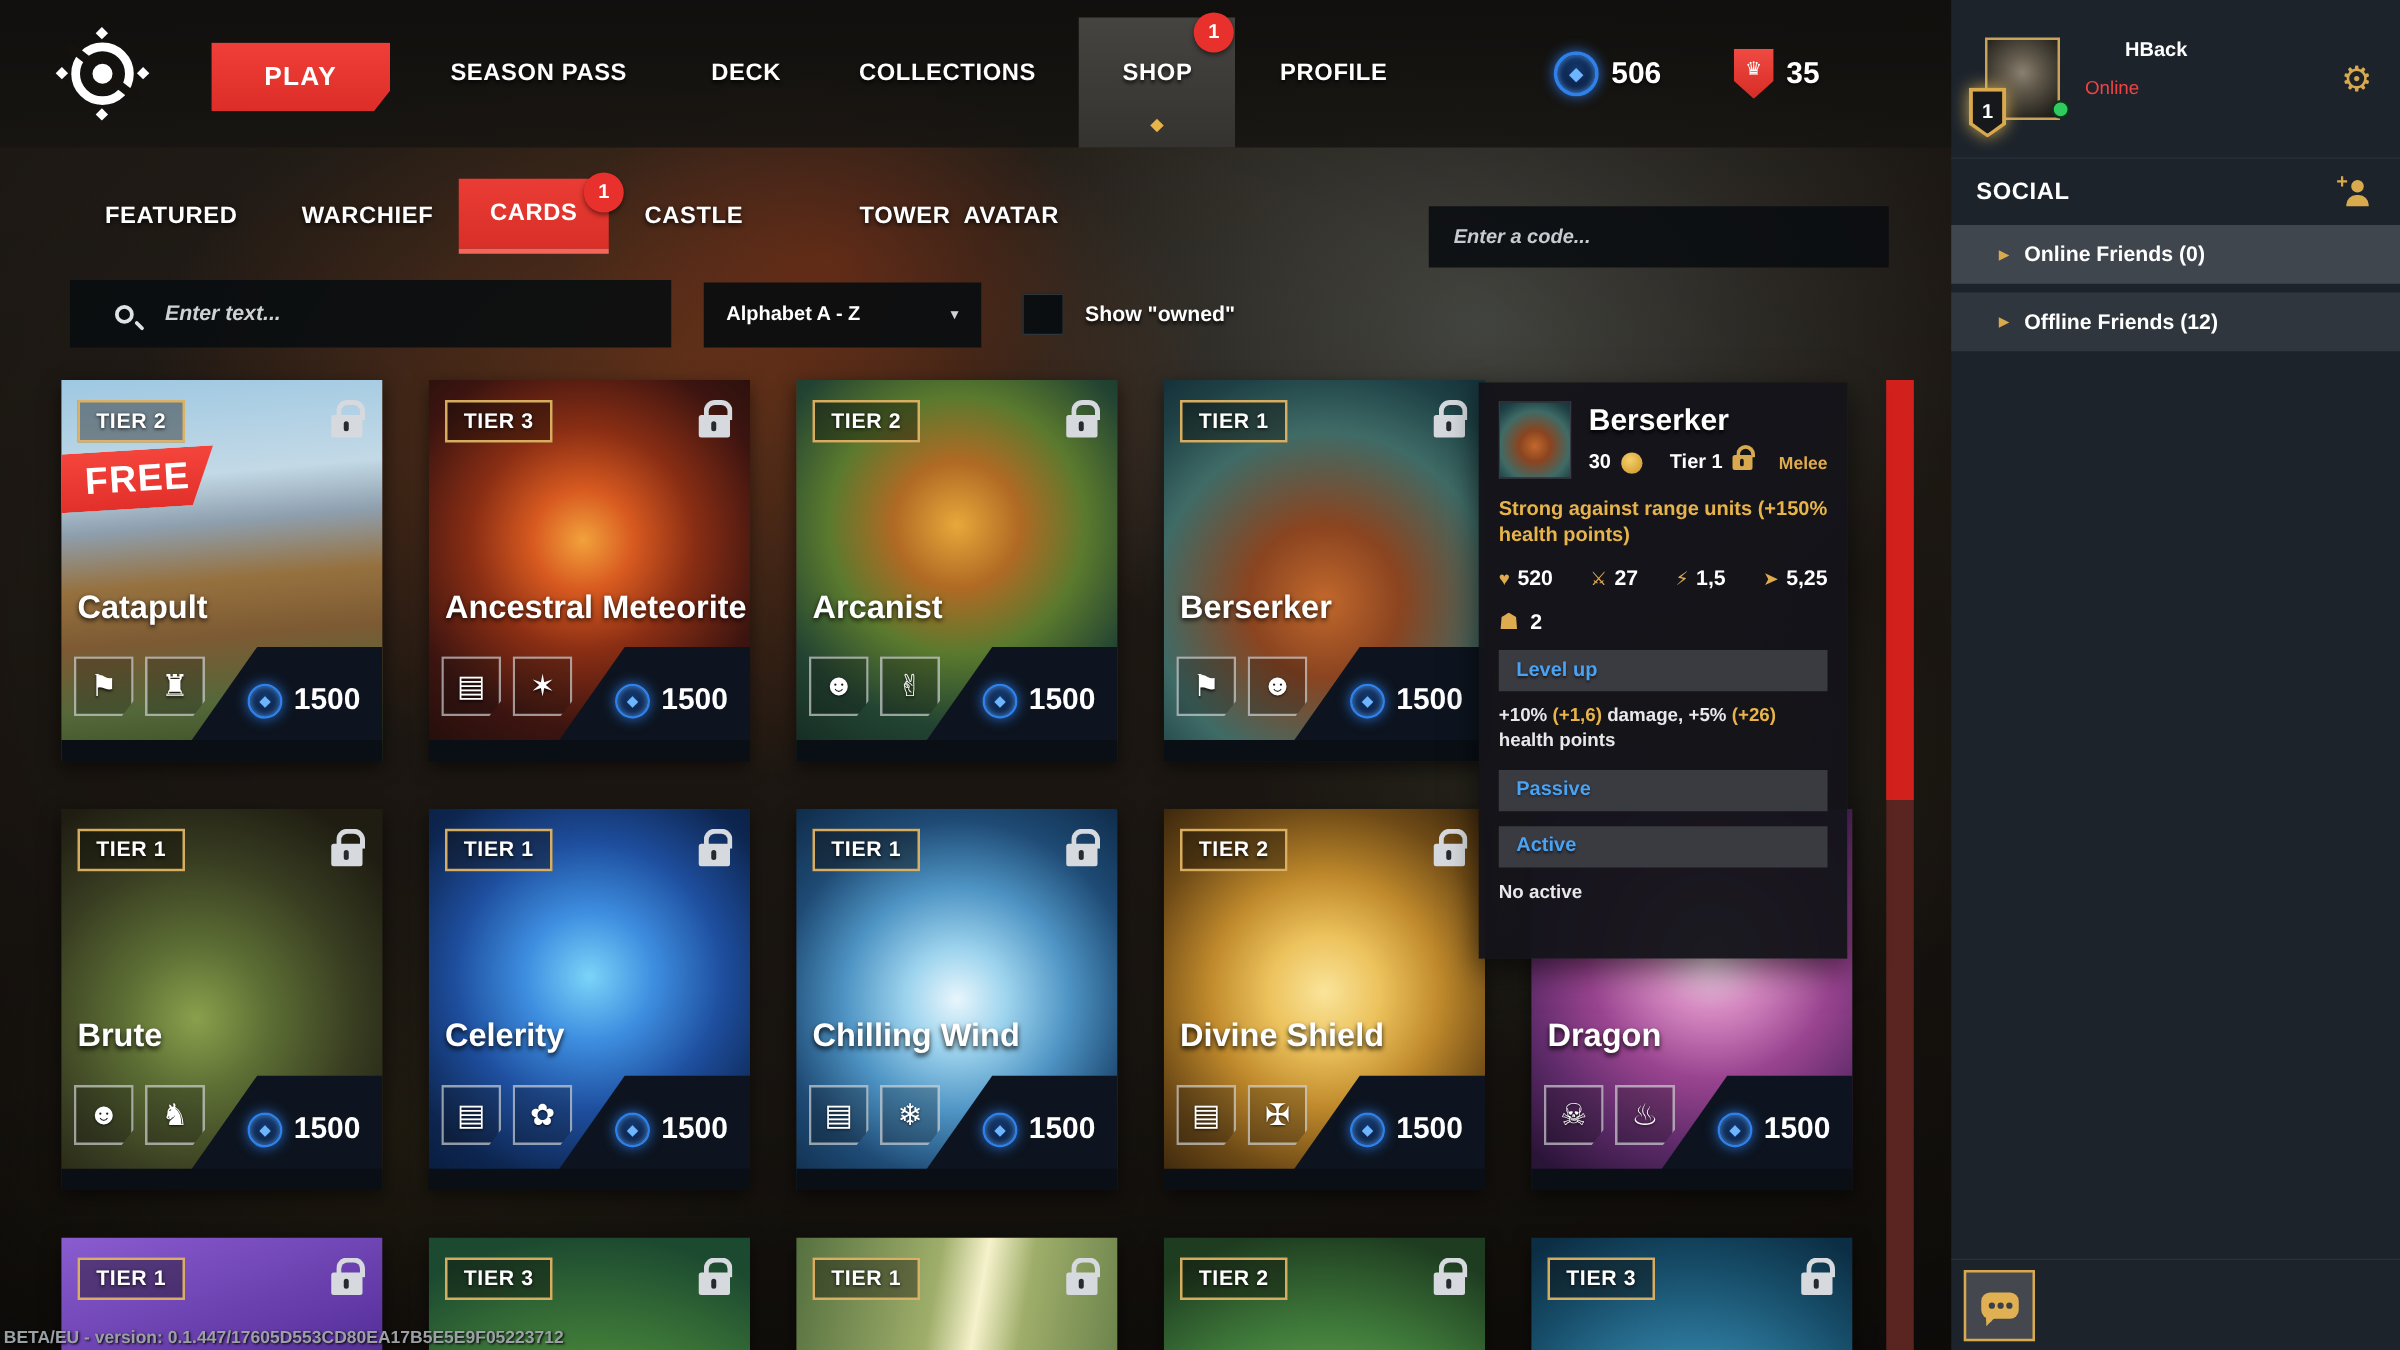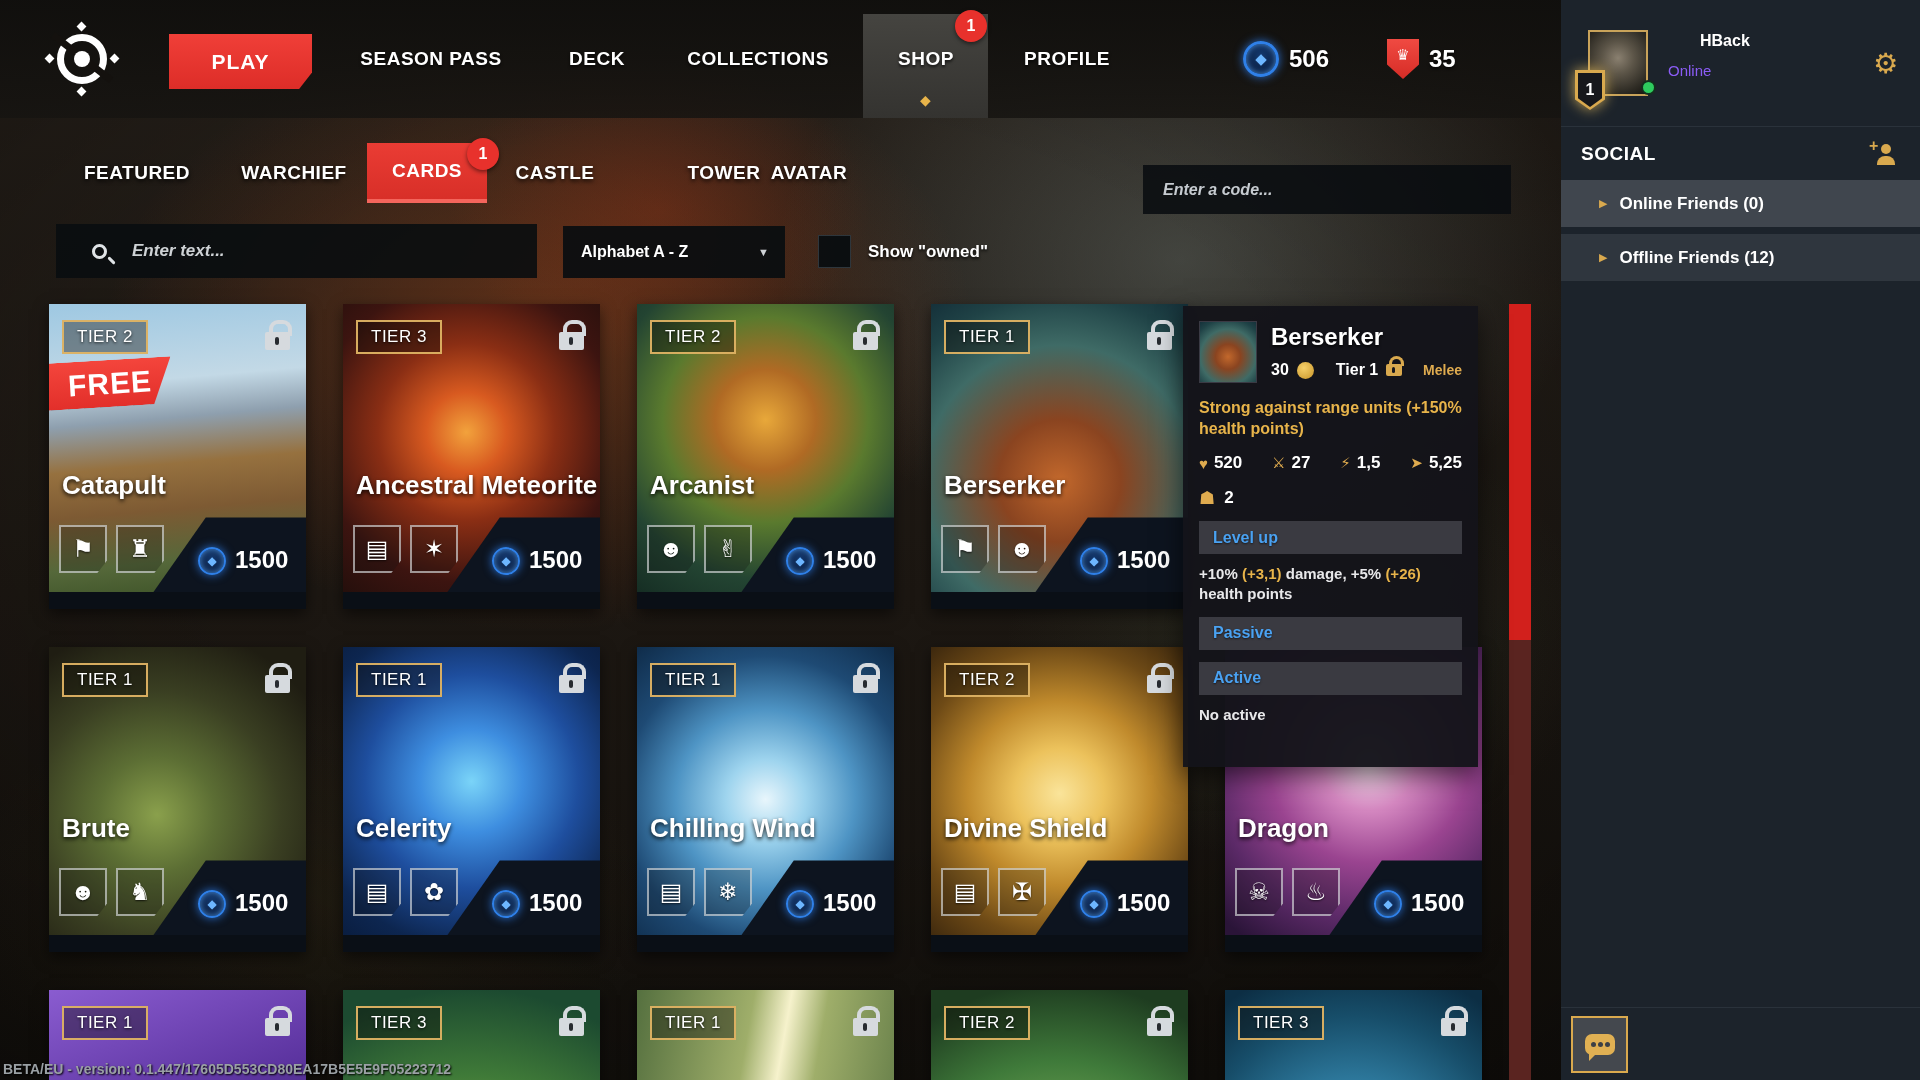--- a/index.html
+++ b/index.html
@@ -60,21 +60,21 @@
 
   
   .grid { position:absolute; inset:0; z-index:5; }
   .card { position:absolute; width:257px; height:305px; box-shadow:0 5px 14px rgba(0,0,0,.55); overflow:hidden; }
   .card-art { position:absolute; inset:0; }
   .bottom-strip { position:absolute; left:0; right:0; bottom:0; height:17px; background:#0a0f16; }
   .price-panel { position:absolute; inset:0; background:#0d141f; clip-path:polygon(61% 70%,100% 70%,100% 100%,36% 100%); }
   .price-panel .coin-blue { position:absolute; left:149px; top:243px; }
   .price-panel .price { position:absolute; left:186px; top:242px; font-size:24px; font-weight:bold; }
   .card-name { position:absolute; left:13px; top:166px; font-size:26px; font-weight:bold; text-shadow:0 2px 4px rgba(0,0,0,.85); }
-  .tier-badge { position:absolute; left:13px; top:16px; padding:5px 13px; border:2px solid rgba(224,180,100,.95); background:rgba(16,13,8,.4); font-size:17px; font-weight:normal; letter-spacing:.5px; text-shadow:0 1px 3px rgba(0,0,0,.8); }
+  .tier-badge { position:absolute; left:13px; top:16px; padding:5px 13px; border:2px solid rgba(224,180,100,.95); background:rgba(16,13,8,.4); font-size:17px; font-weight:bold; letter-spacing:.5px; text-shadow:0 1px 3px rgba(0,0,0,.8); }
   .icon-row { position:absolute; left:10px; top:221px; display:flex; gap:9px; }
   .iconbox { width:48px; height:48px; border:2px solid rgba(235,238,240,.6); background:rgba(15,15,15,.25); clip-path:polygon(0 0,100% 0,100% 74%,80% 100%,0 100%); display:flex; align-items:center; justify-content:center; }
   .iconbox .glyph { font-size:24px; color:#fff; text-shadow:0 1px 2px rgba(0,0,0,.7); }
   .free-ribbon { position:absolute; left:-5px; top:56px; width:128px; height:47px; background:linear-gradient(180deg,#f4453c,#e22f2a); clip-path:polygon(0 0,100% 0,85% 100%,0 100%); transform:rotate(-3.5deg); display:flex; align-items:center; padding-left:24px; font-size:30px; font-weight:bold; letter-spacing:1px; box-shadow:0 3px 6px rgba(0,0,0,.4); }
 
   
   .lock { position:absolute; width:25px; height:18px; background:#d6dade; border-radius:2px; }
   .lock::before { content:""; position:absolute; left:4px; top:-12px; width:15px; height:12px; border:4px solid #d6dade; border-bottom:none; border-radius:9px 9px 0 0; }
   .lock::after { content:""; position:absolute; left:10px; top:5px; width:4px; height:8px; background:#272b30; border-radius:2px; }
   .card .lock { right:16px; top:28px; }
@@ -106,21 +106,21 @@
 
   
   .sidebar { position:absolute; left:1561px; top:0; width:359px; height:1080px; background:#1c232b; z-index:25; }
   .sb-profile { position:relative; height:127px; border-bottom:1px solid #2a323b; }
   .sb-avatar { position:absolute; left:27px; top:30px; width:60px; height:66px; border:2px solid #c9a35a; background:radial-gradient(circle at 50% 42%, #8a8070 0%, #5c5548 35%, #2e2b24 75%, #17150f 100%); }
   .sb-shield { position:absolute; left:14px; top:70px; width:30px; height:40px; filter:drop-shadow(0 0 7px rgba(232,190,95,.85)); }
   .sb-shield .outer { position:absolute; inset:0; background:#d9a94e; clip-path:polygon(0 0,100% 0,100% 74%,50% 100%,0 74%); }
   .sb-shield .inner { position:absolute; inset:3px; background:#17181c; clip-path:polygon(0 0,100% 0,100% 74%,50% 100%,0 74%); display:flex; align-items:center; justify-content:center; font-size:16px; font-weight:bold; }
   .sb-dot { position:absolute; left:80px; top:80px; width:15px; height:15px; border-radius:50%; background:#2ecc5e; border:2px solid #14301e; }
   .sb-name { position:absolute; left:107px; top:32px; font-size:16px; font-weight:bold;margin-left:32px; }
-  .sb-status { position:absolute; left:107px; top:62px; font-size:15px; color:#8b5cf6; }
+  .sb-status { position:absolute; left:107px; top:62px; font-size:15px; color:#ef4444; }
   .gear { position:absolute; right:22px; top:50px; color:#d9a94e; font-size:28px; line-height:1; }
   .sb-social-head { position:relative; height:53px; display:flex; align-items:center; padding:0 20px; }
   .sb-social-title { font-size:19px; font-weight:bold; letter-spacing:.5px; }
   .addfriend { position:absolute; right:22px; top:16px; width:26px; height:22px; }
   .addfriend .head { position:absolute; left:9px; top:1px; width:10px; height:10px; border-radius:50%; background:#d9a94e; }
   .addfriend .body { position:absolute; left:5px; bottom:0; width:18px; height:9px; border-radius:8px 8px 0 0; background:#d9a94e; }
   .addfriend .plus { position:absolute; left:-3px; top:-6px; color:#d9a94e; font-size:16px; font-weight:bold; }
   .friend-row { position:relative; height:47px; display:flex; align-items:center; gap:12px; padding-left:38px; font-size:17px; font-weight:bold; margin-bottom:7px; }
   .friend-row .arrow { color:#d9a94e; font-size:11px; }
   .row-online { background:#40464e; }
@@ -395,21 +395,21 @@
     <span class="tt-stat">
         <span class="g">➤</span>
         <span>5,25</span>
       </span>
   </div>
   <div class="tt-armor">
     <span class="g">☗</span>
     <span>2</span>
   </div>
   <div class="tt-bar">Level up</div>
-  <div class="tt-text"><span>+10% </span><span class="gold">(+3,1)</span><span> damage, +5% </span><span class="gold">(+26)</span><span> health points</span></div>
+  <div class="tt-text"><span>+10% </span><span class="gold">(+1,6)</span><span> damage, +5% </span><span class="gold">(+26)</span><span> health points</span></div>
   <div class="tt-bar">Passive</div>
   <div class="tt-bar">Active</div>
   <div class="tt-text">No active</div>
 </div>
 
 <div class="topbar">
   <div class="logo">
     <span class="ring"></span>
       <span class="gap"></span>
       <span class="dot"></span>

